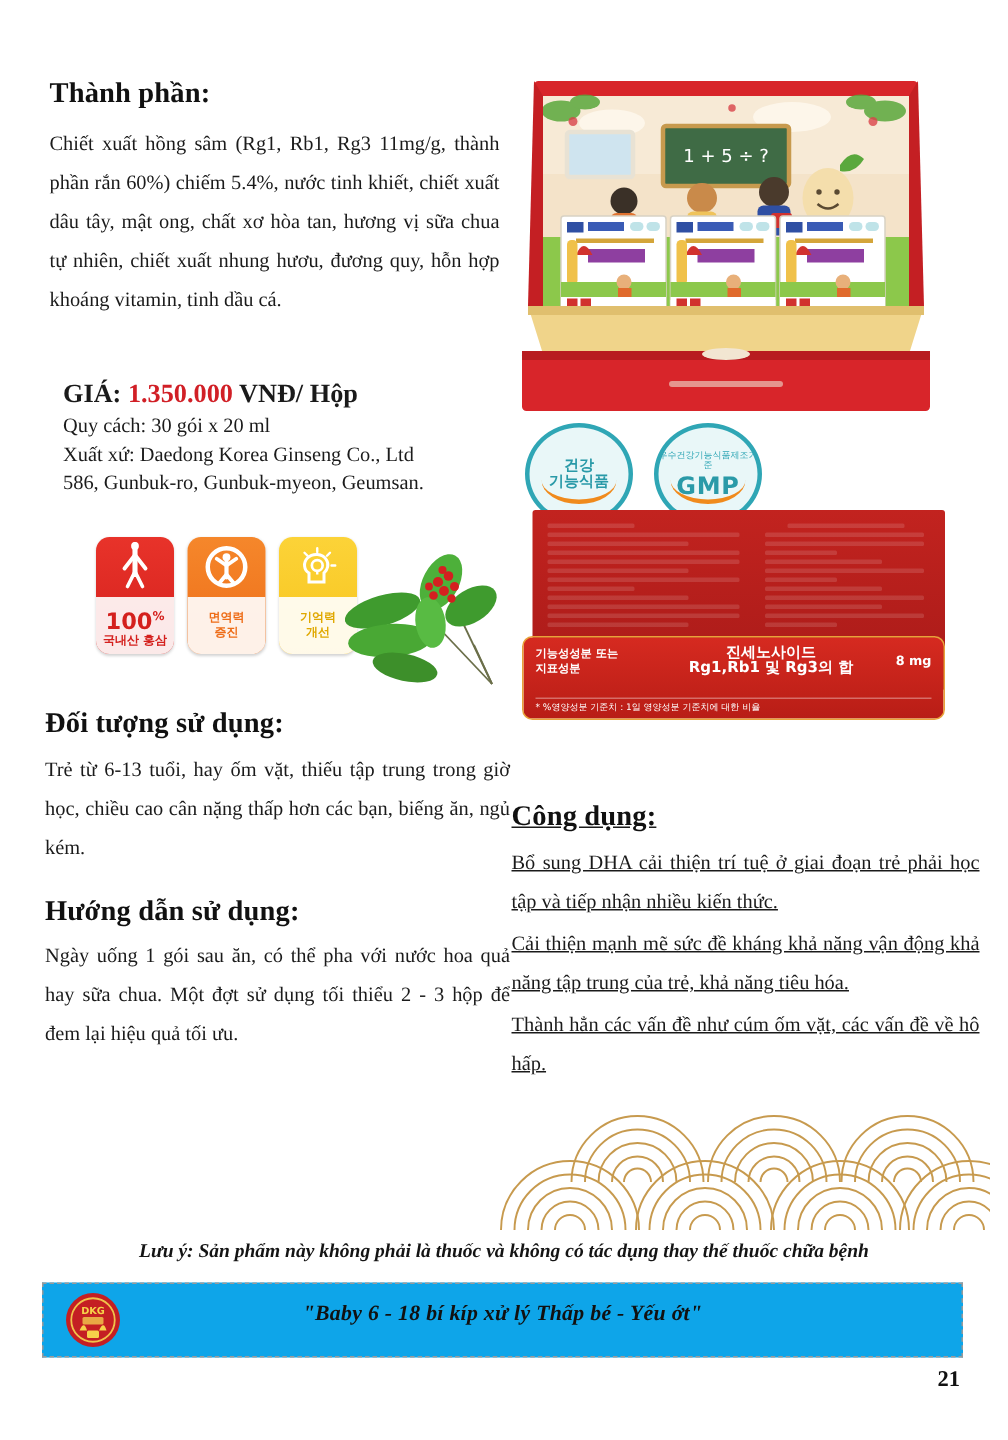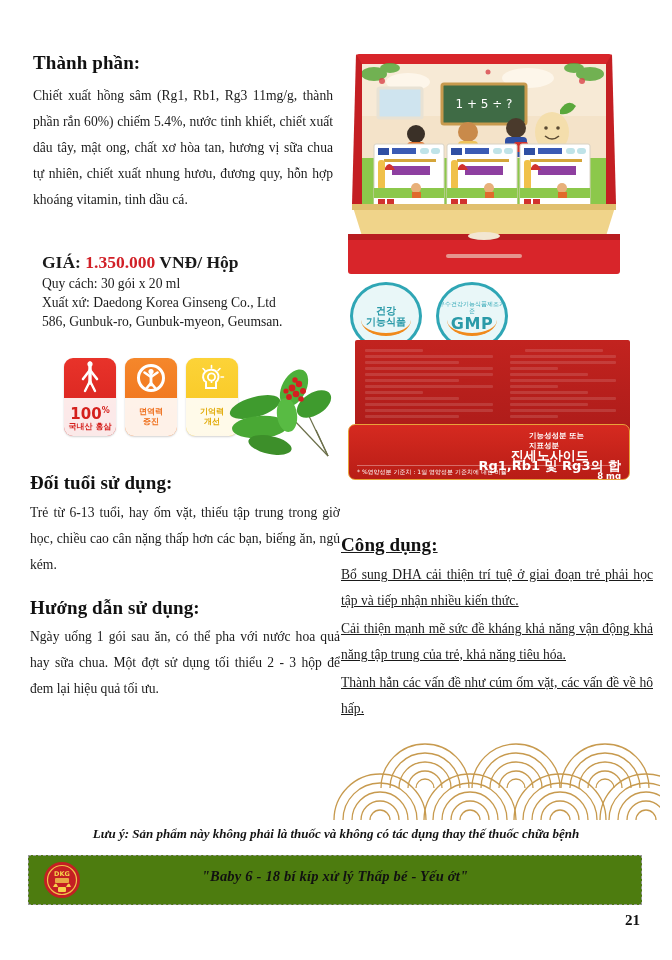--- a/index.html
+++ b/index.html
@@ -100,41 +100,41 @@
   .fineline.s{width:40%;} .fineline.m{width:65%;} .fineline.l{width:88%;}
   #label-panel .col2{position:absolute;right:6px;top:6px;width:120px;}
 
   
   #callout{
     position:absolute;left:348px;top:424px;width:280px;height:54px;
     background:linear-gradient(180deg,#d62a20,#b81d16);
     border:1.5px solid #e8a23a;border-radius:7px;overflow:hidden;
     font-family:"DejaVu Sans",sans-serif;color:#ffffff;
   }
-  #callout .row{display:flex;align-items:flex-end;padding:6px 8px 0 8px;flex-direction:column;}
+  #callout .row{display:flex;align-items:center;padding:6px 8px 0 8px;}
   #callout .c1{width:92px;font-size:7.5px;font-weight:bold;line-height:10px;}
-  #callout .c2{flex:1;text-align:center;font-size:13px;font-weight:bold;line-height:10px;}
+  #callout .c2{flex:1;text-align:center;font-size:10px;font-weight:bold;line-height:10px;}
   #callout .c3{width:42px;text-align:right;font-size:8.5px;font-weight:bold;}
   #callout .foot{
     position:absolute;bottom:3px;left:8px;right:8px;font-size:6px;line-height:8px;
     border-top:1px solid rgba(255,255,255,.35);padding-top:2px;
   }
 
   
   #arcs{position:absolute;left:330px;top:742px;width:330px;height:78px;}
 
   
   #disclaimer{
     position:absolute;left:36px;top:826px;width:600px;text-align:center;
     font-family:"Liberation Serif",serif;font-style:italic;font-weight:bold;
     font-size:13px;color:#141414;
   }
   #banner{
     position:absolute;left:28px;top:855px;width:612px;height:48px;
-    border:1.5px dashed #9a9a9a;background:#4d7c0f;text-decoration:underline;
+    border:1.5px dashed #9a9a9a;background:#0ea5e9;text-decoration:underline;
   }
   #logo{position:absolute;left:14px;top:5px;width:38px;height:38px;}
   #slogan{
     position:absolute;left:0;right:0;top:12px;text-align:center;
     font-family:"Liberation Serif",serif;font-style:italic;font-weight:bold;
     font-size:14.5px;color:#111;letter-spacing:.2px;
   }
   #pageno{
     position:absolute;right:32px;top:912px;
     font-family:"Liberation Serif",serif;font-weight:bold;font-size:15px;color:#111;
@@ -409,21 +409,21 @@
       <div class="c2">
         <div>진세노사이드</div>
         <div>Rg1,Rb1 및 Rg3의 합</div>
       </div>
       <div class="c3">8 mg</div>
     </div>
     <div class="foot">* %영양성분 기준치 : 1일 영양성분 기준치에 대한 비율</div>
   </div>
 
   <div class="blk" id="b-target">
-    <div class="h-sec">Đối tuổi sử dụng:</div>
+    <div class="h-sec">Đối tượng sử dụng:</div>
     <div class="body-txt">Trẻ từ 6-13 tuổi, hay ốm vặt, thiếu tập trung trong giờ học, chiều cao cân nặng thấp hơn các bạn, biếng ăn, ngủ kém.</div>
   </div>
 
   <div class="blk" id="b-usage">
     <div class="h-sec">Hướng dẫn sử dụng:</div>
     <div class="body-txt">Ngày uống 1 gói sau ăn, có thể pha với nước hoa quả hay sữa chua. Một đợt sử dụng tối thiểu 2 - 3 hộp để đem lại hiệu quả tối ưu.</div>
   </div>
 
 
   <div class="blk" id="b-benefits">

